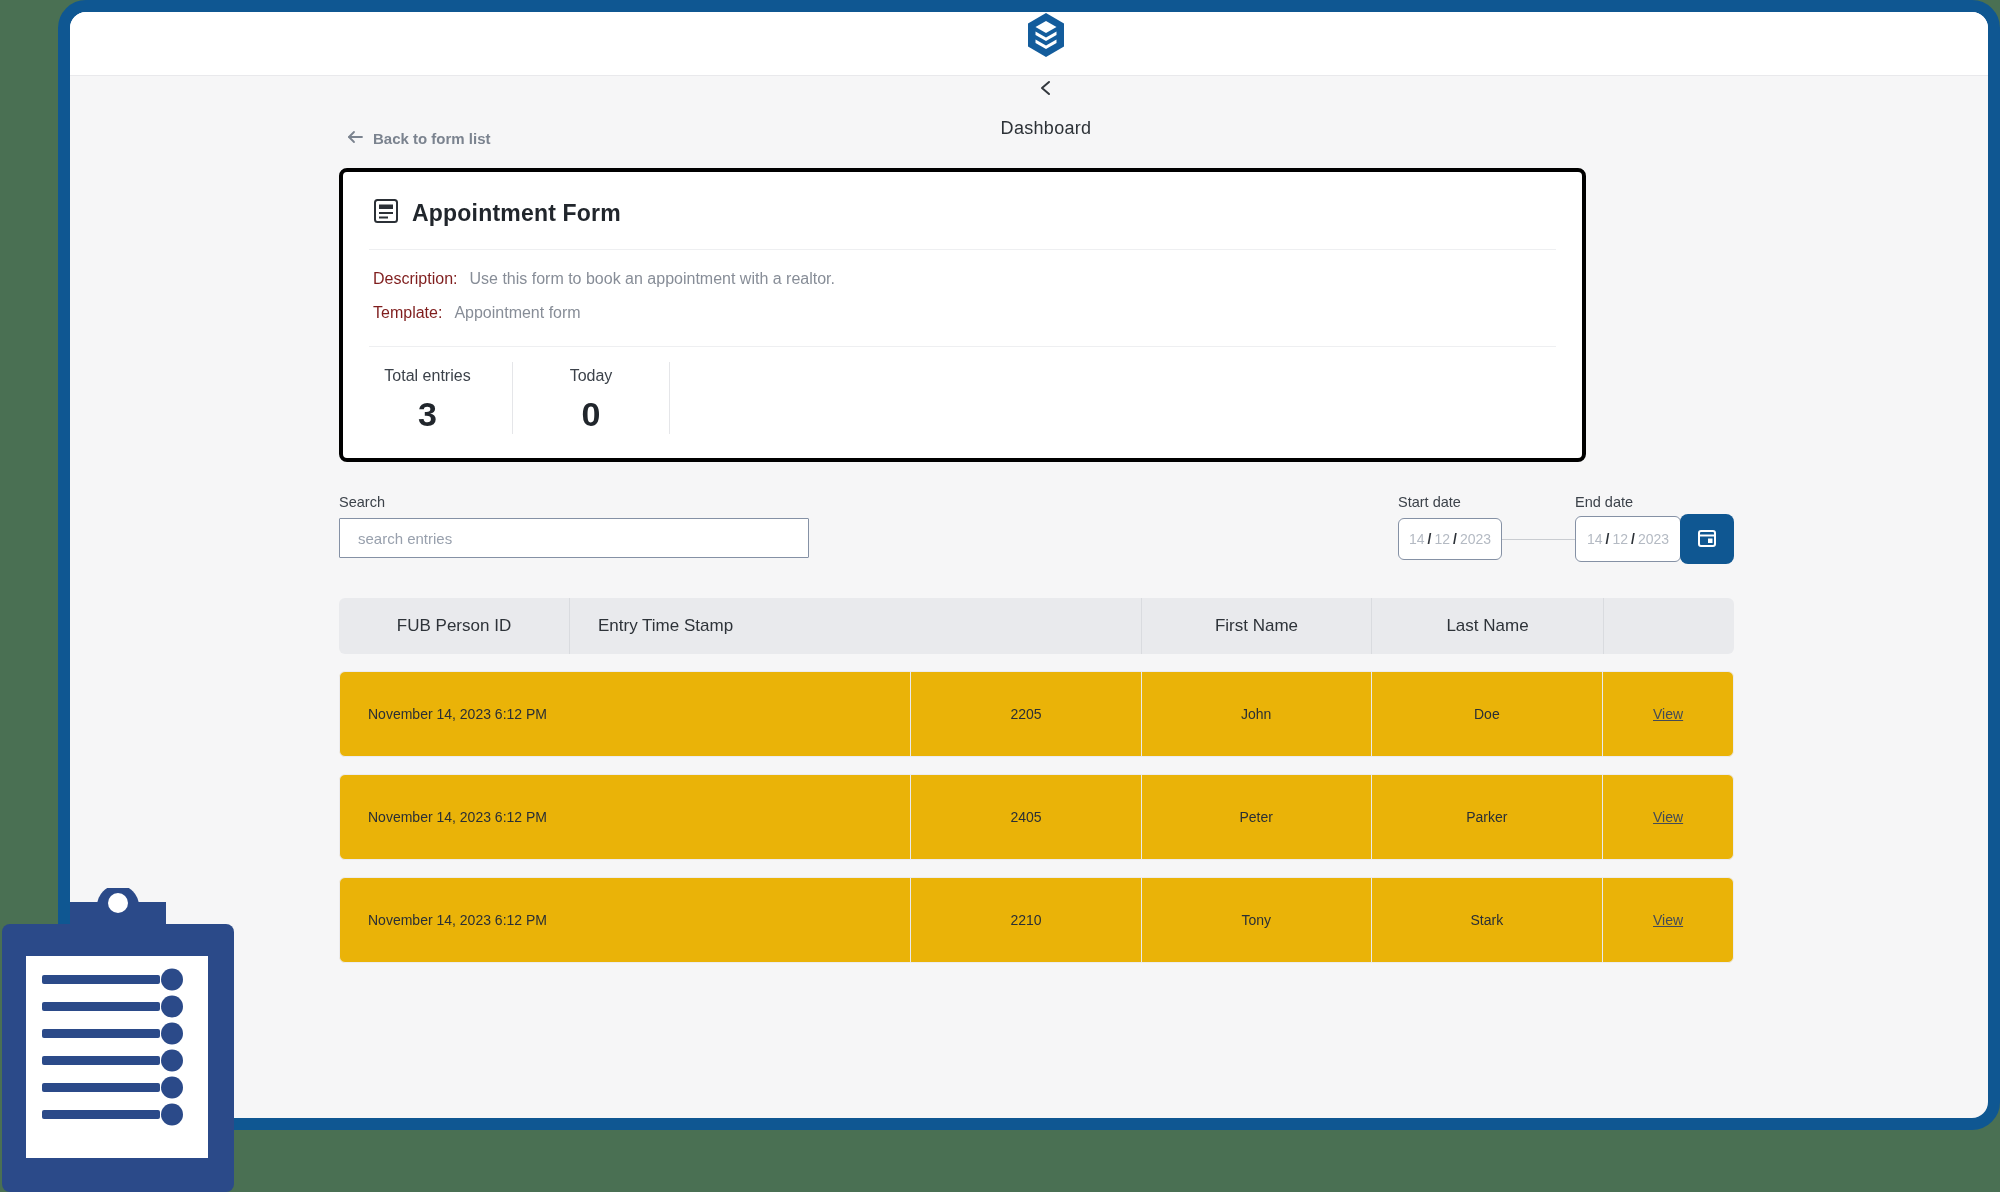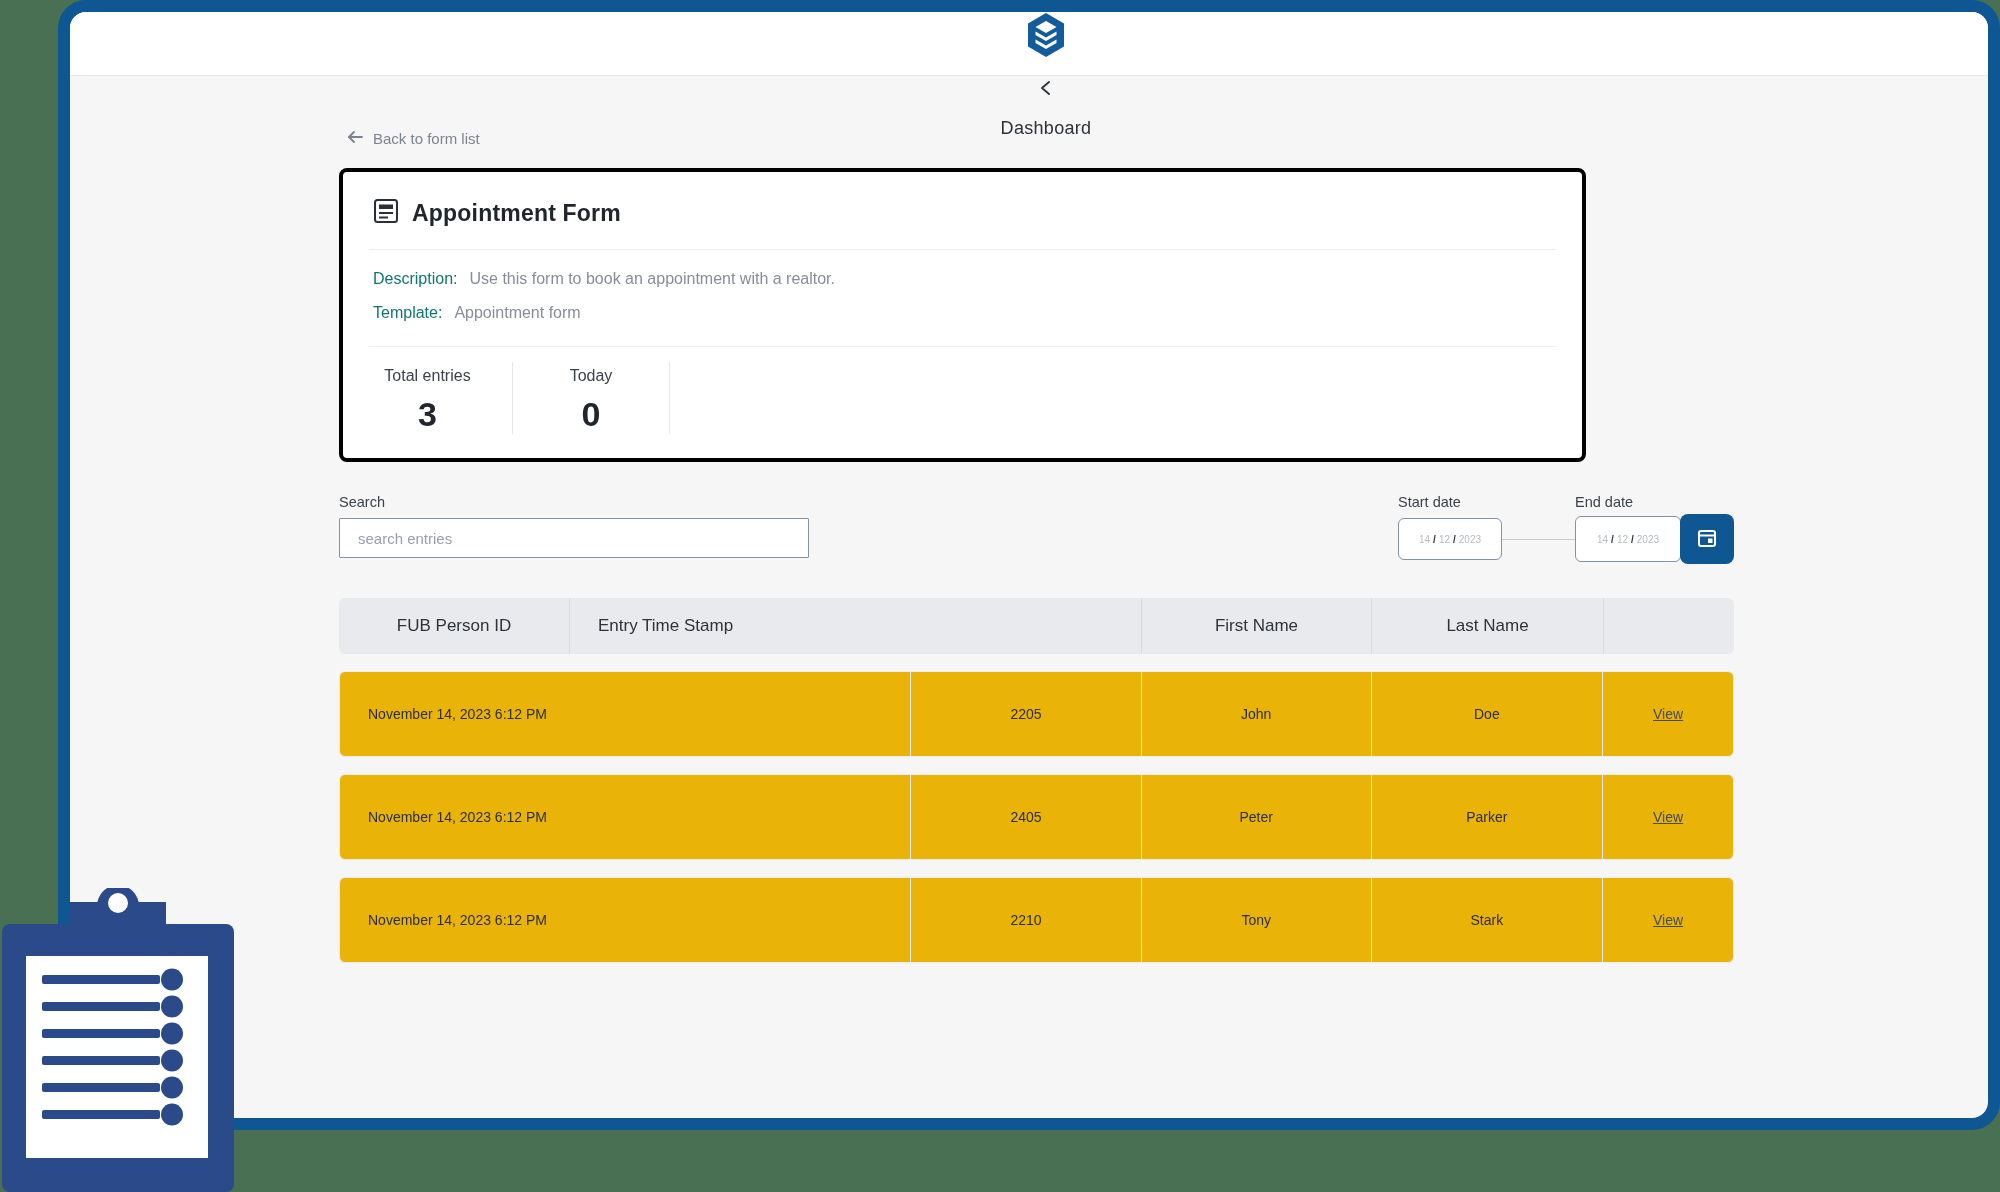--- a/index.html
+++ b/index.html
@@ -15,55 +15,55 @@
   
   .topbar {
     height:64px; background:#ffffff; border-bottom:1px solid #e9e9ec;
     display:flex; align-items:center; padding:0 0 0 34px; gap:18px;flex-direction:column;
   }
   .topbar-title { font-size:18px; color:#2d3237; letter-spacing:.3px; }
 
   
   .back-link {
     position:absolute; left:276px; top:118px; display:flex; align-items:center; gap:9px;
-    color:#7b838f; font-weight:normal; font-size:15px; cursor:pointer;
+    color:#7b838f; font-weight:bold; font-size:15px; cursor:pointer;
   }
 
   
   .card {
     position:absolute; left:269px; top:156px; width:1247px;
     background:#fff; border:4px solid #000000; border-radius:8px;
   }
   .card-title-row { display:flex; align-items:center; gap:13px; padding:26px 30px 21px 30px; }
   .card-title { font-size:23px; font-weight:600; color:#21262c; letter-spacing:.2px; }
   .divider { border-top:1px solid #eeeff1; margin:0 26px; }
   .meta { padding:20px 30px 8px 30px; }
   .meta-row { display:flex; gap:12px; margin-bottom:16px; font-size:16px; }
-  .meta-label { color:#0f766e; }
+  .meta-label { color:#7f1d1d; }
   .meta-value { color:#878d97; }
   .stats { display:flex; padding:15px 30px 24px 30px; }
   .stat { text-align:center; padding-top:5px; }
   .stat-1 { width:140px; border-right:1px solid #e5e6e9; padding-right:30px; }
   .stat-2 { width:157px; border-right:1px solid #e5e6e9; }
   .stat-label { font-size:16px; color:#3c424a; margin-bottom:10px; }
   .stat-value { font-size:34px; font-weight:700; color:#21262c; }
 
   
   .field-label { position:absolute; font-size:14.5px; color:#3c424a; }
   .search-input {
     position:absolute; left:269px; top:506px; width:470px; height:40px;
     border:1.5px solid #8591a5; border-radius:1px; background:#fff;
     padding:0 18px; font-size:15px; color:#3c424a; outline:none;
     font-family:"Liberation Sans", sans-serif;
   }
   .search-input::placeholder { color:#98a0ad; }
   .date-box {
     position:absolute; height:42px; background:#fff; border:1.5px solid #8591a5;
     border-radius:6px; display:flex; align-items:center; justify-content:center;
-    gap:3px; font-size:10px;
+    gap:3px; font-size:14px;
   }
   .date-num { color:#b4bac3; }
   .date-sep { color:#2c3137; font-weight:bold; }
   .connector { position:absolute; left:1432px; top:527px; width:73px; height:1px; background:#c9ccd1; }
   .cal-button {
     position:absolute; left:1610px; top:502px; width:54px; height:50px;
     background:#0f5792; border:none; border-radius:8px;
     display:flex; align-items:center; justify-content:center; cursor:pointer;
   }
 

